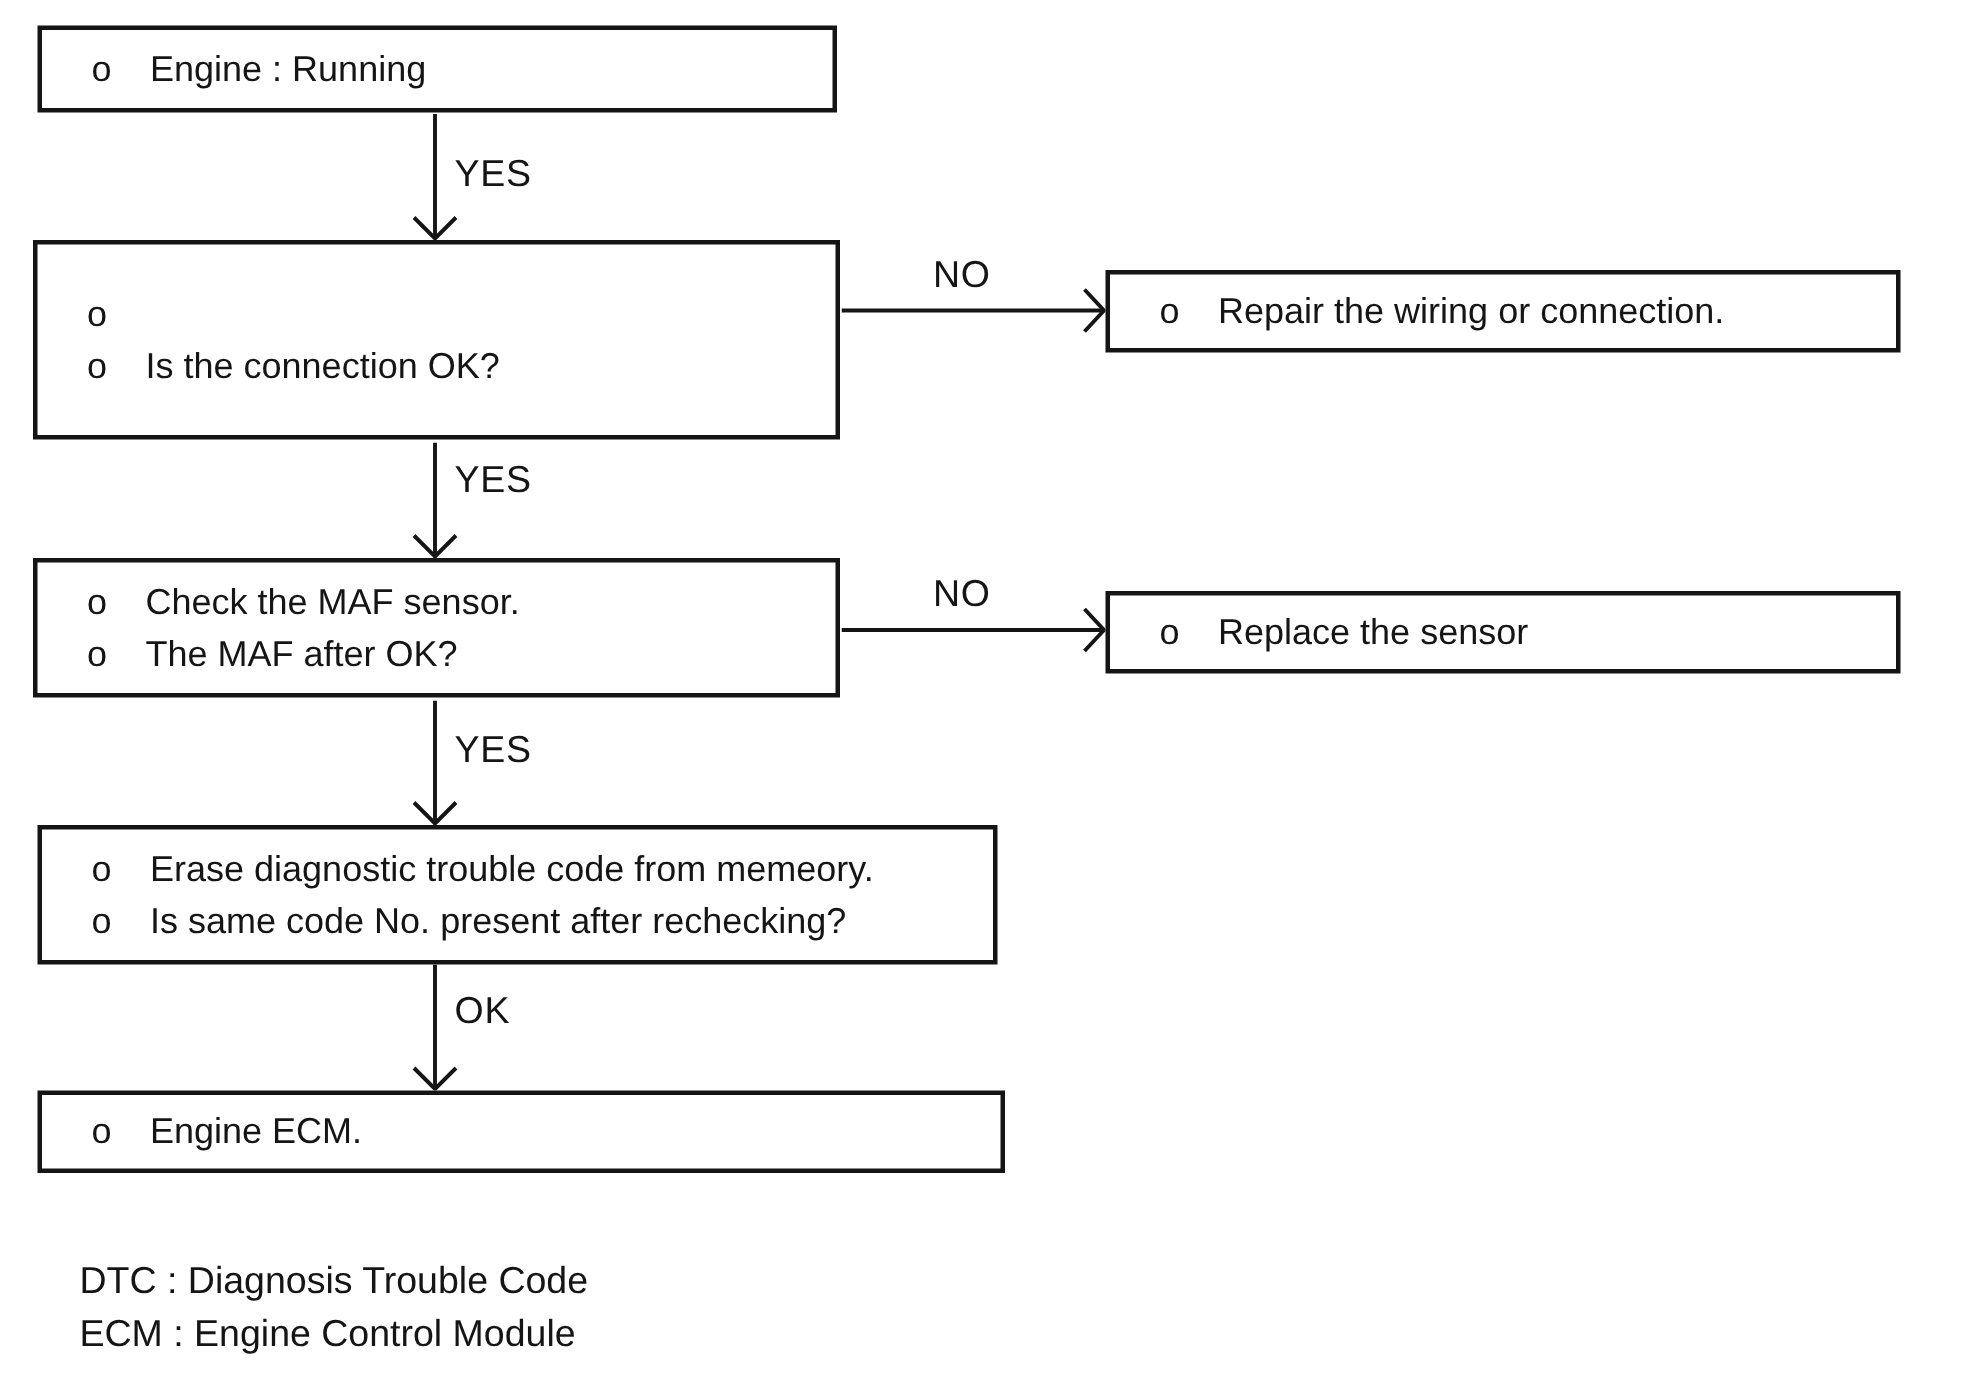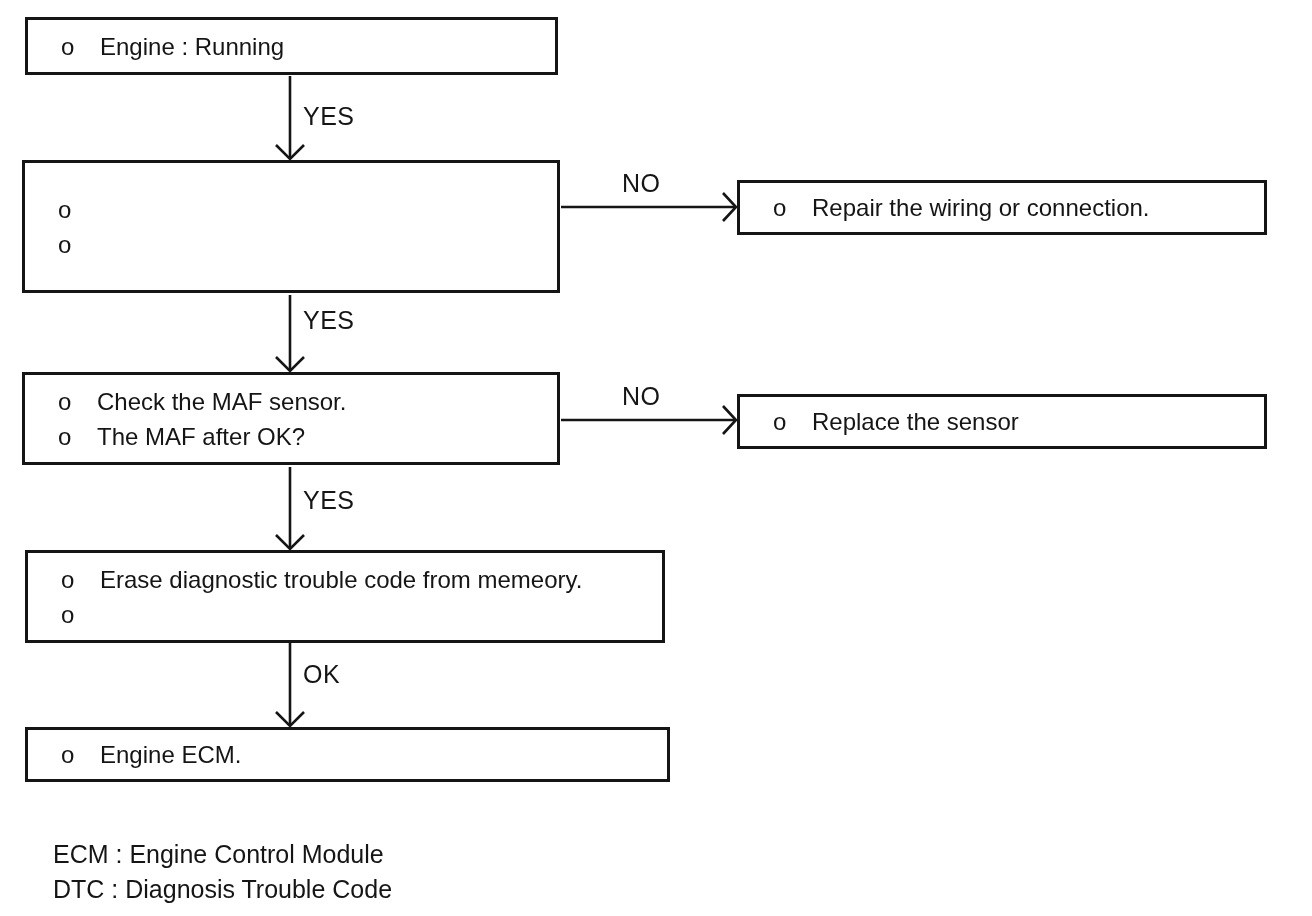--- a/index.html
+++ b/index.html
@@ -72,20 +72,21 @@
     <polyline points="4,69 18,83 32,69"></polyline>
   </svg>
   <div class="flabel" style="left:303px; top:103px;">YES</div>
 
   <div class="box" style="left:22px; top:160px; width:538px; height:133px;">
     <div class="bline">
       <span class="bullet">o</span>
     </div>
     <div class="bline">
       <span class="bullet">o</span>
+      <span>Is the connection OK?</span>
     </div>
   </div>
 
   <svg class="arrow" style="left:561px; top:189px;" width="178" height="36" viewBox="0 0 178 36">
     <line x1="0" y1="18" x2="174" y2="18"></line>
     <polyline points="162,4 175,18 162,32"></polyline>
   </svg>
   <div class="flabel" style="left:622px; top:170px;">NO</div>
 
   <div class="box" style="left:737px; top:180px; width:530px; height:55px;">
@@ -131,34 +132,35 @@
   </svg>
   <div class="flabel" style="left:303px; top:487px;">YES</div>
 
   <div class="box" style="left:25px; top:550px; width:640px; height:93px;">
     <div class="bline">
       <span class="bullet">o</span>
       <span>Erase diagnostic trouble code from memeory.</span>
     </div>
     <div class="bline">
       <span class="bullet">o</span>
+      <span>Is same code No. present after rechecking?</span>
     </div>
   </div>
 
   <svg class="arrow" style="left:272px; top:643px;" width="36" height="86" viewBox="0 0 36 86">
     <line x1="18" y1="0" x2="18" y2="82"></line>
     <polyline points="4,69 18,83 32,69"></polyline>
   </svg>
   <div class="flabel" style="left:303px; top:661px;">OK</div>
 
   <div class="box" style="left:25px; top:727px; width:645px; height:55px;">
     <div class="bline">
       <span class="bullet">o</span>
       <span>Engine ECM.</span>
     </div>
   </div>
 
   <div class="legend">
+    <div>DTC : Diagnosis Trouble Code</div>
     <div>ECM : Engine Control Module</div>
-    <div>DTC : Diagnosis Trouble Code</div>
   </div>
 
 </div>
 
 </body></html>

